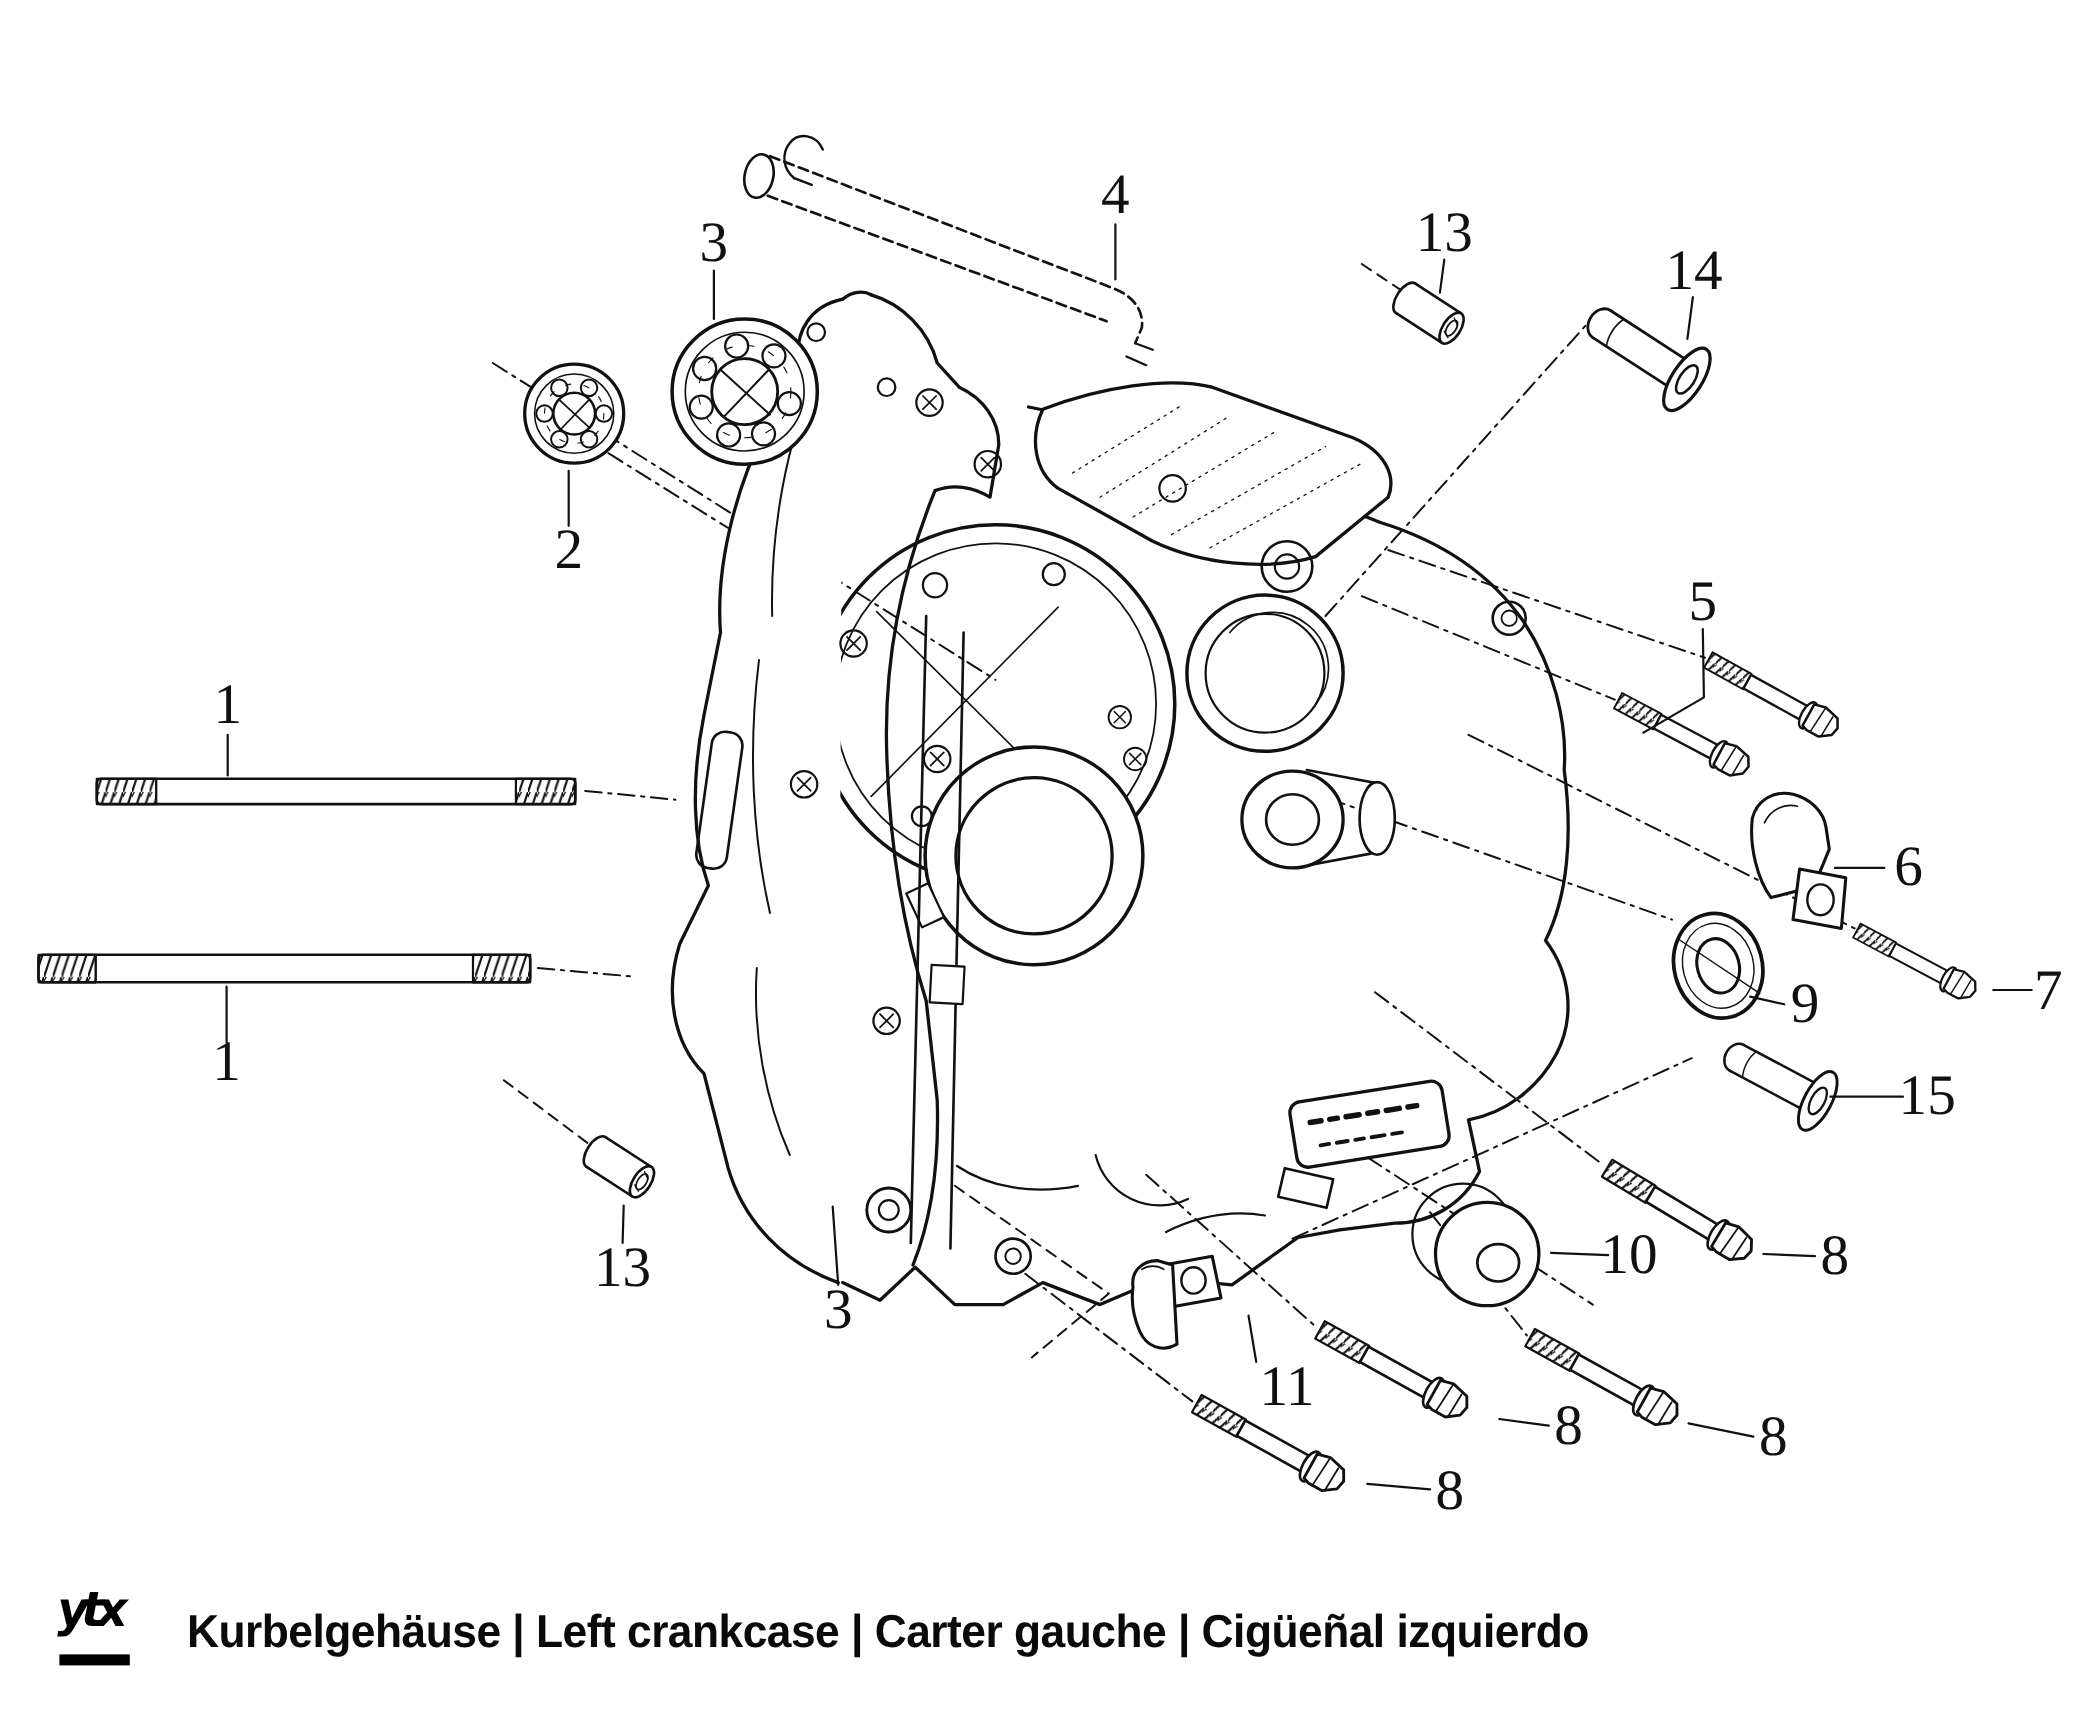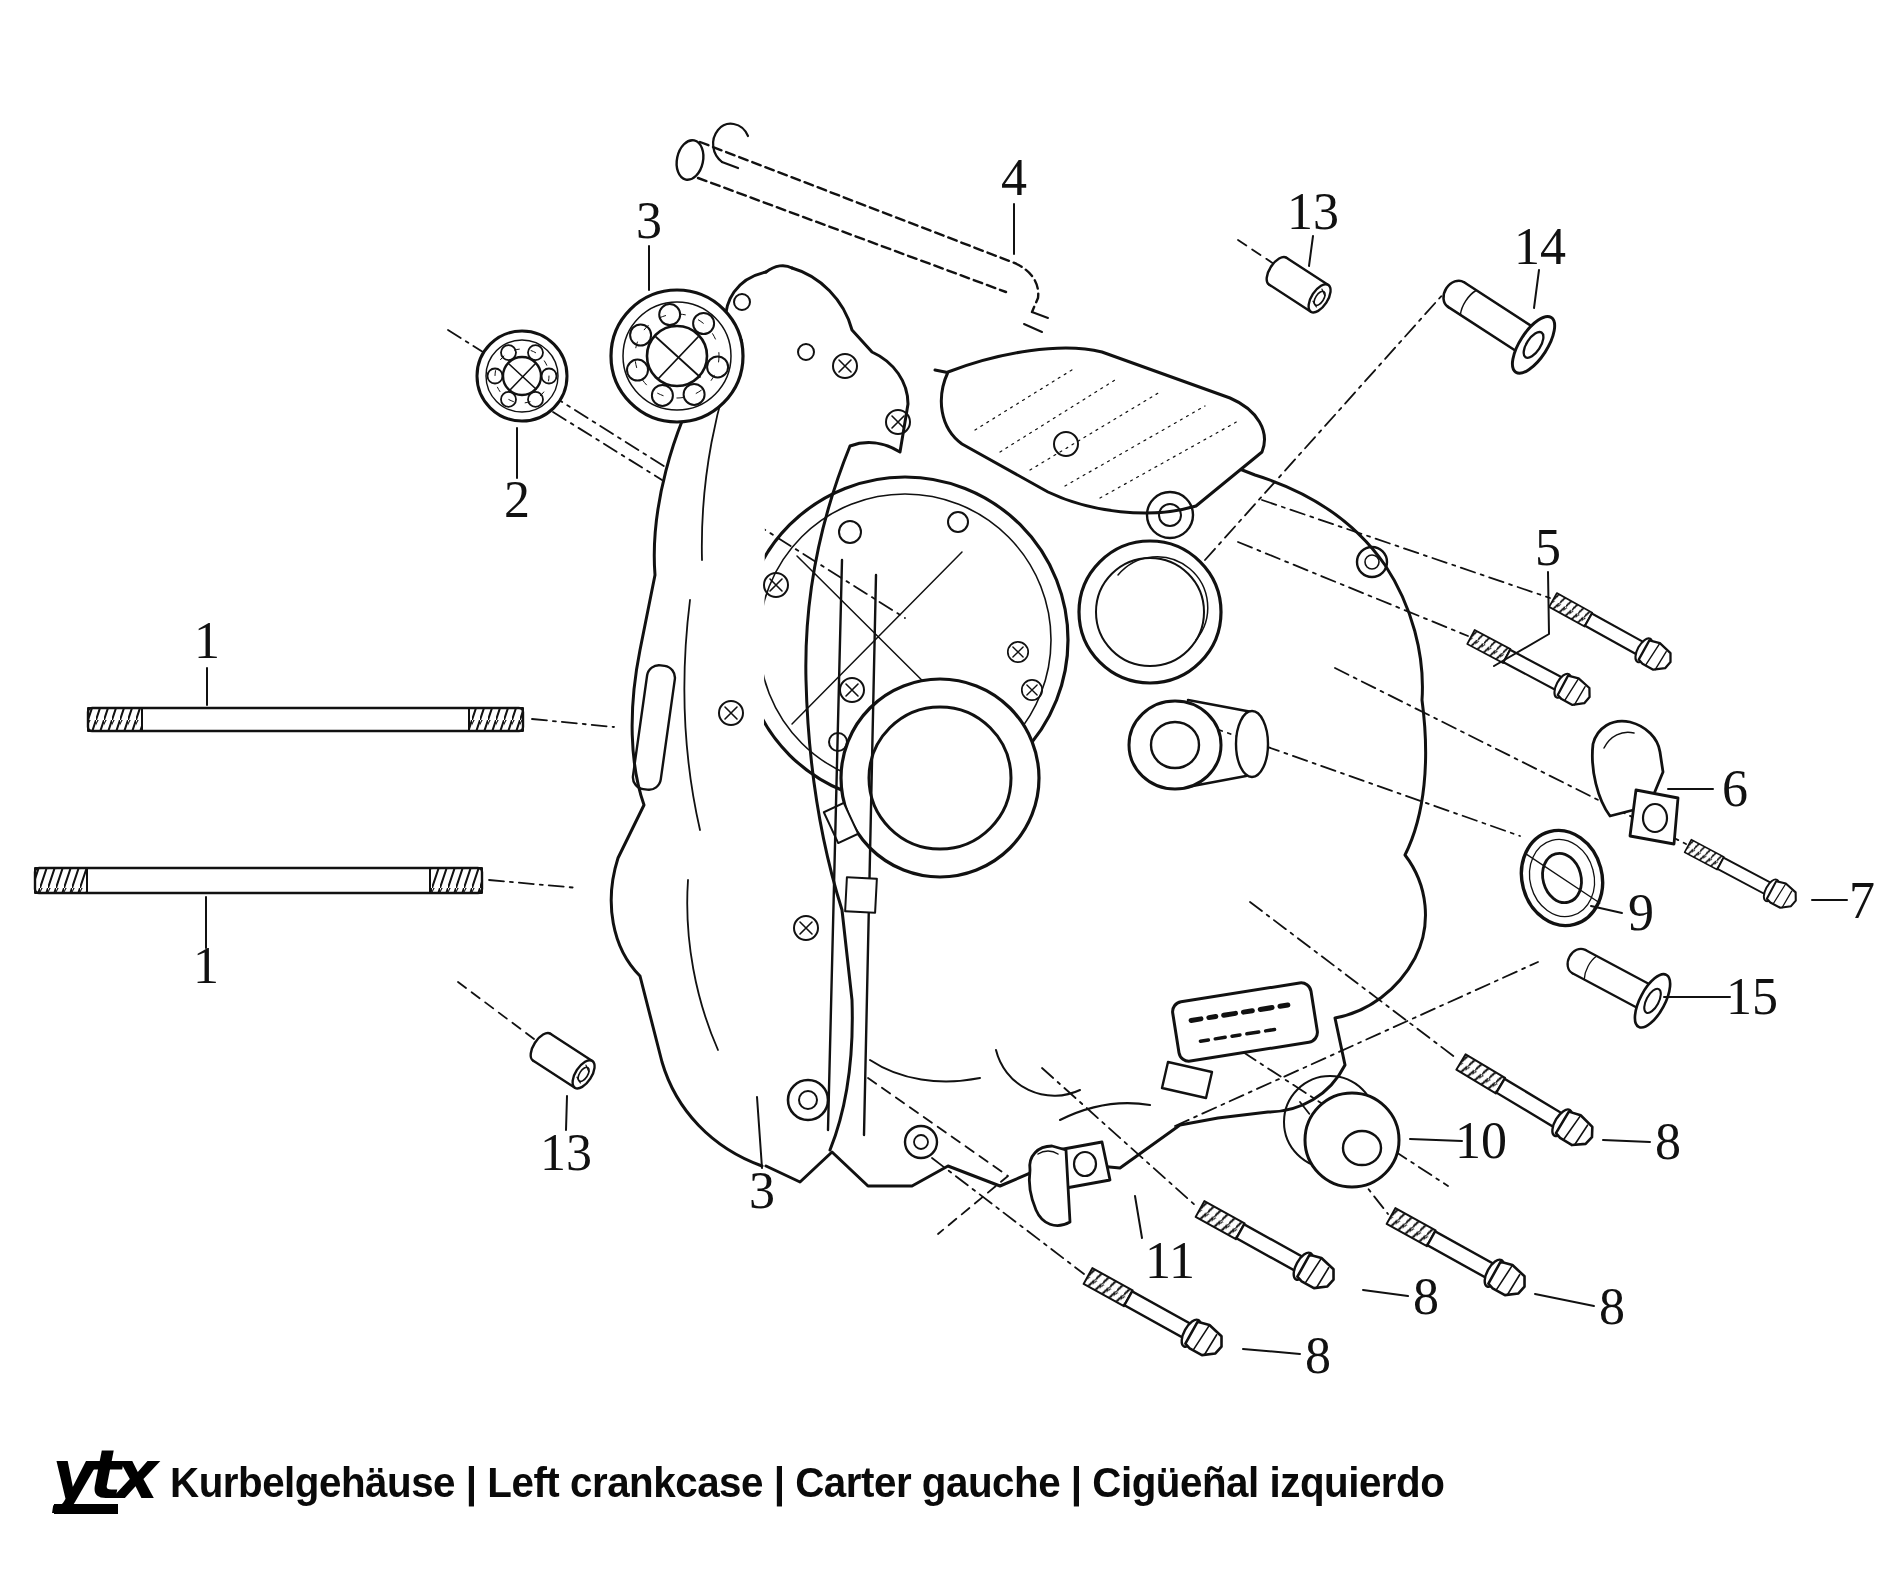--- a/index.html
+++ b/index.html
@@ -7,21 +7,21 @@
        font-family:"Liberation Sans",sans-serif;}
   #stage{position:absolute;left:0;top:0;width:1898px;height:1577px;}
   #diagram-svg{position:absolute;left:0;top:0;}
   #callout-layer{position:absolute;left:0;top:0;width:100%;height:100%;pointer-events:none;}
   .callout{position:absolute;transform:translate(-50%,-50%);
            font-family:"Liberation Serif","DejaVu Serif",serif;
            font-size:52px;line-height:1;color:#111;white-space:nowrap;}
   #footer{position:absolute;left:52px;top:1444px;display:flex;align-items:center;gap:22px;}
   #logo{position:relative;width:96px;height:78px;}
   #logo .logo-text{font-family:"DejaVu Sans","Liberation Sans",sans-serif;
-        font-weight:900;font-style:italic;font-size:68px;line-height:0.9;
+        font-weight:900;font-style:italic;font-size:44px;line-height:0.9;
         letter-spacing:-7px;color:#000;}
   #logo .logo-bar{position:absolute;left:2px;top:60px;width:64px;height:10px;background:#000;}
   #caption{font-weight:bold;font-size:42px;letter-spacing:-0.5px;color:#0a0a0a;
            font-family:"Liberation Sans",sans-serif;white-space:nowrap;
            transform:scaleX(0.96);transform-origin:left center;}
 </style>
 </head>
 <body>
 
 <div id="stage">

